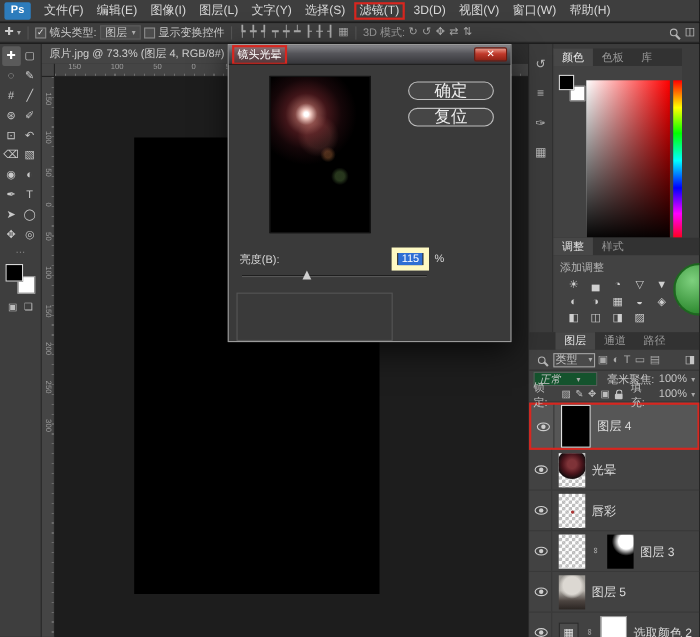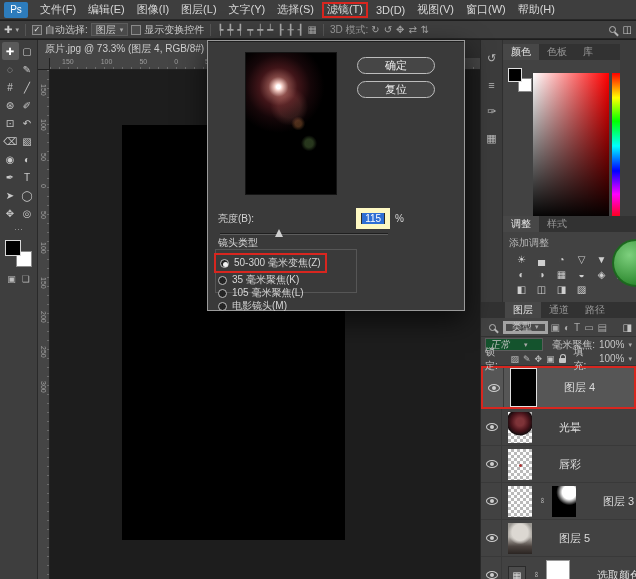--- a/index.html
+++ b/index.html
@@ -6,21 +6,21 @@
   html,body { background:#111; }
   #app {
     position:relative; width:636px; height:579px; overflow:hidden;
     background:#1e1e1e; color:#d6d6d6;
     font-family:"Liberation Sans","DejaVu Sans",sans-serif; font-size:11px;
   }
   
   .menubar { position:absolute; left:0; top:0; width:636px; height:20px;
     background:#3e3e3e; border-bottom:1px solid #282828; display:flex; align-items:center; }
   .ps-logo { width:24px; height:16px; margin:0 6px 0 4px; background:#2d7cbc; color:#fff;
-    font-weight:normal; font-size:10px; display:flex; align-items:center; justify-content:center; border-radius:2px; }
+    font-weight:bold; font-size:10px; display:flex; align-items:center; justify-content:center; border-radius:2px; }
   .menu-item { padding:0 6px; height:16px; display:flex; align-items:center; color:#d8d8d8; }
   .menu-item.boxed { border:2px solid #d8261f; padding:0 3px; margin:0 2px; }
   
   .optionsbar { position:absolute; left:0; top:21px; width:636px; height:18px;
     background:#3e3e3e; border-bottom:1px solid #262626; display:flex; align-items:center;
     font-size:10px; gap:3px; padding:0 4px; color:#c8c8c8; }
   .ob-icon { font-size:10px; color:#ccc; }
   .caret { font-size:7px; color:#aaa; }
   .vsep { width:1px; height:12px; background:#555; margin:0 3px; }
   .cb { width:10px; height:10px; border:1px solid #8a8a8a; background:#4c4c4c;
@@ -74,23 +74,23 @@
     display:flex; align-items:center; justify-content:center; }
   .dlg-body { position:relative; height:253px; border-top:1px solid #1f1f1f; font-size:10px; }
   .preview { position:absolute; left:37px; top:10px; width:92px; height:143px; border:1px solid #141414;
     background:
       radial-gradient(circle at 36% 24%, rgba(255,255,255,1) 0 2px, rgba(255,214,205,.95) 4px,
         rgba(235,130,125,.55) 10px, rgba(170,55,65,.38) 19px, rgba(95,28,38,.22) 32px, rgba(0,0,0,0) 46px),
       radial-gradient(circle at 58% 50%, rgba(210,130,70,.35) 0 3px, rgba(0,0,0,0) 7px),
       radial-gradient(circle at 70% 64%, rgba(130,180,95,.3) 0 4px, rgba(0,0,0,0) 8px),
       radial-gradient(circle at 48% 38%, rgba(255,160,140,.16) 0 11px, rgba(0,0,0,0) 19px),
       #000; }
-  .dlg-btn { position:absolute; right:29px; width:78px; height:17px; border:1px solid #bdbdbd;
+  .dlg-btn { position:absolute; right:15px; width:78px; height:17px; border:1px solid #bdbdbd;
     border-radius:9px; background:#464646; color:#ededed; display:flex; align-items:center;
-    justify-content:center; font-size:11px; }
+    justify-content:center; font-size:15px; }
   .btn-ok { top:15px; } .btn-reset { top:39px; }
   .brightness-row { position:absolute; left:10px; top:166px; width:186px; display:flex; align-items:center;text-align:right; }
   .val-field { margin-left:auto; border:5px solid #fef9c3; background:#2c2c2c; padding:0 1px; }
   .val-sel { background:#2f6fd4; color:#fff; padding:0 3px; }
   .pct { margin-left:5px; }
   .slider { position:absolute; left:12px; top:188px; width:168px; height:8px; }
   .slider-track { position:absolute; left:0; right:0; top:3px; height:2px; background:#1f1f1f;
     border-bottom:1px solid #5e5e5e; }
   .slider-thumb { position:absolute; left:33%; top:-1px; width:0; height:0;
     border-left:4px solid transparent; border-right:4px solid transparent; border-bottom:8px solid #cfcfcf; }
@@ -124,22 +124,22 @@
   .adjust-panel { position:absolute; left:22px; top:176px; right:0; height:86px; background:#424242; }
   .add-adjust { color:#b5b5b5; font-size:10px; margin:4px 0 3px 6px; }
   .adj-grid { display:grid; grid-template-columns:repeat(6,17px); gap:2px 3px; padding-left:10px;
     color:#cfcfcf; font-size:10px; }
   .adj-grid span { display:flex; align-items:center; justify-content:center; height:13px; }
   
   .layers-panel { position:absolute; left:0; top:262px; right:0; bottom:0; background:#424242; }
   .layers-panel .panel-tabs { padding-left:24px; }
   .filter-row { height:19px; display:flex; align-items:center; gap:3px; padding:0 4px;
     border-bottom:1px solid #333; font-size:10px; color:#c5c5c5; }
-  .type-select { display:flex; align-items:center; gap:3px; border:3px solid #a3a3a3; background:#4a4a4a;
-    height:13px; padding:0 6px; }
+  .type-select { display:flex; align-items:center; gap:10px; border:1px solid #a3a3a3; background:#4a4a4a;
+    height:13px; padding:0 1px; }
   .blend-row,.lock-row { height:15px; display:flex; align-items:center; gap:4px; padding:0 4px;
     font-size:10px; color:#c5c5c5; }
   .lock-row { border-bottom:1px solid #333; height:14px; }
   .blend-select { display:flex; align-items:center; gap:14px; border:1px solid #5c5c5c; background:#14532d;
     height:13px; padding:0 4px; min-width:58px;font-style:italic; }
   .lock-icons { display:flex; gap:4px; color:#bdbdbd; font-size:9px; align-items:center; }
   .lockshape { width:7px; height:5px; background:#c6c6c6; border-radius:1px; position:relative; margin-top:3px; }
   .lockshape::before { content:""; position:absolute; top:-4px; left:1px; width:4px; height:4px;
     border:1px solid #c6c6c6; border-bottom:none; border-radius:3px 3px 0 0; }
   .lrow { display:flex; align-items:center; height:37px; border-bottom:1px solid #393939;
@@ -165,21 +165,21 @@
   .thumb-lip::after { content:""; position:absolute; left:11px; top:15px; width:3px; height:3px;
     border-radius:50%; background:#a33; }
   .thumb-mask-dark { background:#000 radial-gradient(circle at 72% 20%, #fff 0 7px, rgba(255,255,255,0) 13px); }
   .thumb-photo { background:
       radial-gradient(circle at 50% 30%, #dcd8d2 0 8px, rgba(0,0,0,0) 12px),
       linear-gradient(180deg,#97948f 0%,#b4b0aa 45%,#4c4440 75%,#2b2522 100%); }
   .thumb-white { background:#fff; border:1px solid #9a9a9a; }
   .adj-thumb { width:18px; height:18px; background:#4c4c4c; border:1px solid #2a2a2a; color:#e2e2e2;
     display:flex; align-items:center; justify-content:center; font-size:10px; flex:none; }
   .linkicon { color:#b5b5b5; font-size:8px; transform:rotate(90deg); width:8px; flex:none; }
-  .lname { white-space:nowrap;margin-left:21px; }
+  .lname { white-space:nowrap; }
   
   .green-fab { position:absolute; left:612px; top:239px; width:48px; height:48px; border-radius:50%;
     background:radial-gradient(circle at 35% 32%, #7ed07e, #2f8b31 72%); border:2px solid #1d671f;
     z-index:9; }
 </style>
 </head>
 <body>
 
 <div id="app">
 
@@ -209,21 +209,21 @@
 
         <span class="menu-item">帮助(H)</span>
       </div>
   </div>
 
   <div class="optionsbar">
     <span class="ob-icon">✚</span>
     <span class="caret">▾</span>
     <span class="vsep"></span>
     <span class="cb">✓</span>
-    <span>自动选择:</span>
+    <span>镜头类型:</span>
     <span class="mini-select">
       <span>图层</span>
       <span class="caret">▾</span>
     </span>
     <span class="cb"></span>
     <span>显示变换控件</span>
     <span class="vsep"></span>
     <span class="icon-run">
 
     <span>┡</span>
@@ -336,61 +336,40 @@
         <span>100</span>
         <span>150</span>
         <span>200</span>
         <span>250</span>
         <span>300</span>
       </div>
     <div class="canvas"></div>
   </div>
 
   <div class="dialog">
+    <div class="dlg-title">
+      <span class="dlg-title-text">镜头光晕</span>
+      <span class="dlg-close">✕</span>
+    </div>
     <div class="dlg-body">
       <div class="preview"></div>
       <div class="dlg-btn btn-ok">确定</div>
       <div class="dlg-btn btn-reset">复位</div>
       <div class="brightness-row">
         <span>亮度(B):</span>
         <span class="val-field">
           <span class="val-sel">115</span>
         </span>
         <span class="pct">%</span>
       </div>
       <div class="slider">
         <div class="slider-track"></div>
         <div class="slider-thumb"></div>
       </div>
       <div class="lens-box"></div>
-      <div class="lens-group">
-        <div class="lens-label">镜头类型</div>
-        <div>
-
-            <div class="radio-row boxed">
-              <span class="radio on"></span>
-              <span>50-300 毫米变焦(Z)</span>
-            </div>
-
-            <div class="radio-row">
-              <span class="radio off"></span>
-              <span>35 毫米聚焦(K)</span>
-            </div>
-
-            <div class="radio-row">
-              <span class="radio off"></span>
-              <span>105 毫米聚焦(L)</span>
-            </div>
-
-            <div class="radio-row">
-              <span class="radio off"></span>
-              <span>电影镜头(M)</span>
-            </div>
-          </div>
-      </div>
     </div>
   </div>
 
   <div class="dock">
     <div class="dock-strip">
 
     <span>↺</span>
         <span>≡</span>
         <span>✑</span>
         <span>▦</span>

